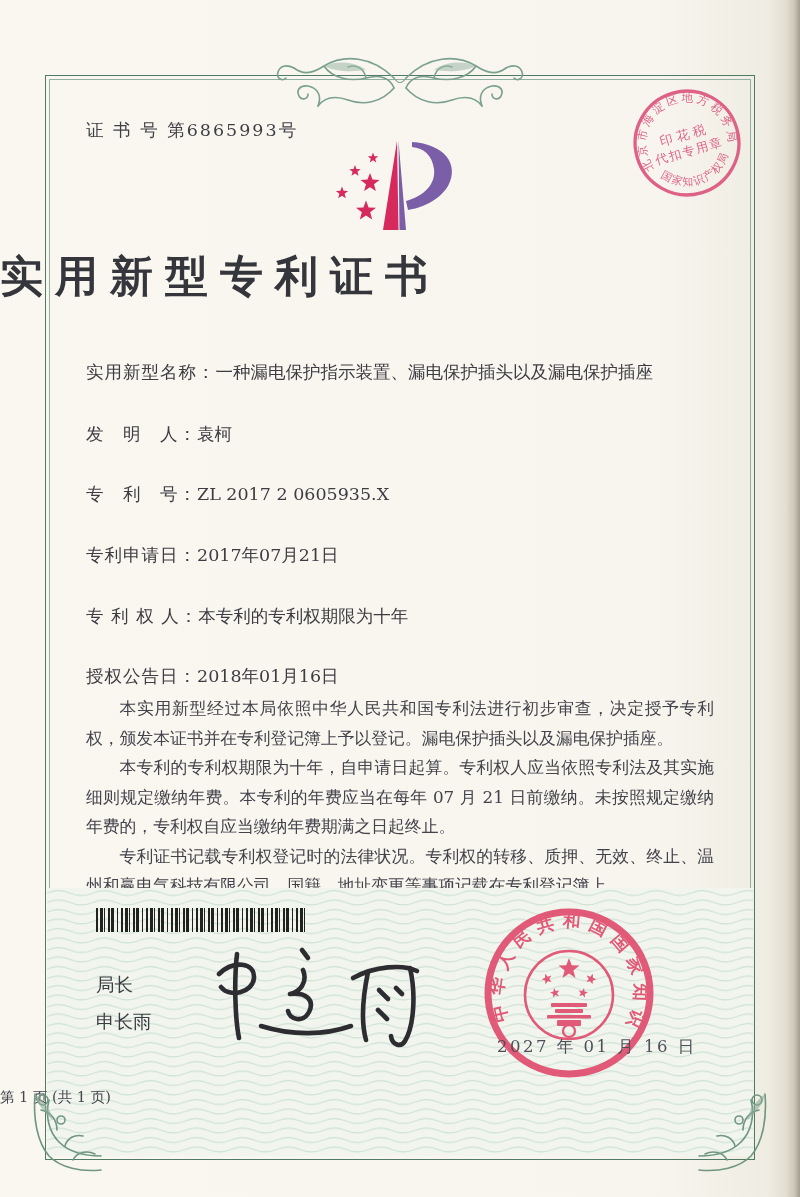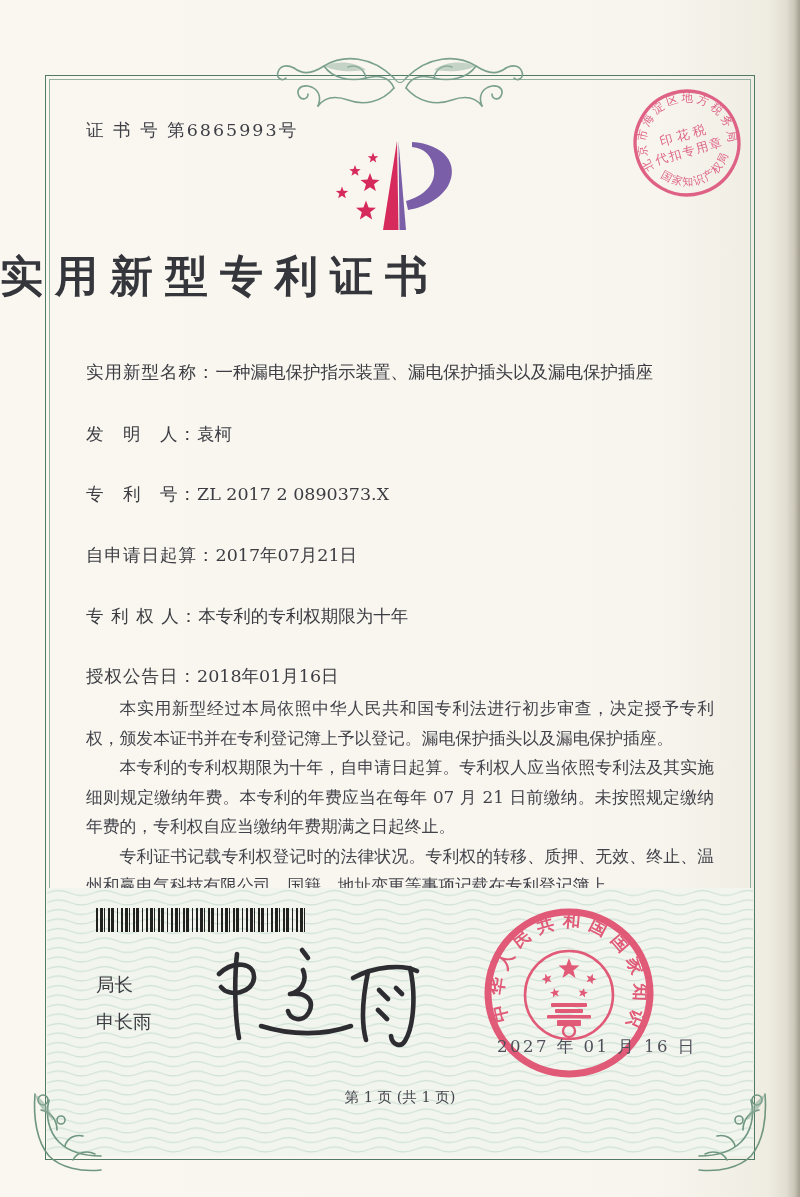--- a/index.html
+++ b/index.html
@@ -28,21 +28,21 @@
           #21211f 0 2px,transparent 2px 4px,
           #21211f 4px 7px,transparent 7px 8px,
           #21211f 8px 9px,transparent 9px 12px,
           #21211f 12px 14px,transparent 14px 15px,
           #21211f 15px 18px,transparent 18px 21px,
           #21211f 21px 22px,transparent 22px 25px);}
   .signer{position:absolute;left:96px;top:966px;font-size:18.5px;color:#3c3c42;line-height:37px;}
   .signature{position:absolute;left:205px;top:938px;width:230px;height:120px;}
   .office-seal{position:absolute;left:479px;top:903px;width:180px;height:180px;opacity:.93;}
   .seal-date{position:absolute;left:497px;top:1036px;font-size:16.5px;letter-spacing:2.5px;color:#4e4e58;}
-  .footer{position:absolute;left:0;top:1088px;width:100%;text-align:center;font-size:14.5px;color:#45454c;}
+  .footer{position:absolute;left:0;top:1088px;width:100%;text-align:left;font-size:14.5px;color:#45454c;}
   .ornament-top{position:absolute;left:272px;top:44px;width:256px;height:74px;}
   .corner{position:absolute;width:76px;height:86px;}
   .corner-bl{left:27px;top:1090px;}
   .corner-br{right:27px;top:1090px;transform:scaleX(-1);}
   .edge-shadow{position:absolute;right:0;top:0;width:14px;height:100%;
         background:linear-gradient(90deg,transparent,rgba(60,55,40,.18));}
 </style>
 </head>
 <body>
 
@@ -112,22 +112,22 @@
       <polygon points="70.5,3 78,92 71.5,92"></polygon>
       <path d="M84 4 C 116 6 132 26 120 48 C 110 64 92 70 80 72 L 78 63 C 96 58 108 46 106 31 C 104 17 96 10 84 9 Z"></path>
     </g>
   </svg>
 
   <div class="title">实用新型专利证书</div>
 
   <div class="fields">
     <div class="field-row" style="top:4px"><span class="field-label">实用新型名称：</span><span>一种漏电保护指示装置、漏电保护插头以及漏电保护插座</span></div>
     <div class="field-row" style="top:66px"><span class="field-label">发　明　人：</span><span>袁柯</span></div>
-    <div class="field-row" style="top:126px"><span class="field-label">专　利　号：</span><span>ZL 2017 2 0890373.X</span></div>
-    <div class="field-row" style="top:187px"><span class="field-label">自申请日起算：</span><span>2017年07月21日</span></div>
+    <div class="field-row" style="top:126px"><span class="field-label">专　利　号：</span><span>ZL 2017 2 0605935.X</span></div>
+    <div class="field-row" style="top:187px"><span class="field-label">专利申请日：</span><span>2017年07月21日</span></div>
     <div class="field-row" style="top:248px"><span class="field-label">专 利 权 人：</span><span>本专利的专利权期限为十年</span></div>
     <div class="field-row" style="top:308px"><span class="field-label">授权公告日：</span><span>2018年01月16日</span></div>
   </div>
 
   <div class="paragraphs">
     <p>本实用新型经过本局依照中华人民共和国专利法进行初步审查，决定授予专利权，颁发本证书并在专利登记簿上予以登记。漏电保护插头以及漏电保护插座。</p>
     <p>本专利的专利权期限为十年，自申请日起算。专利权人应当依照专利法及其实施细则规定缴纳年费。本专利的年费应当在每年 07 月 21 日前缴纳。未按照规定缴纳年费的，专利权自应当缴纳年费期满之日起终止。</p>
     <p>专利证书记载专利权登记时的法律状况。专利权的转移、质押、无效、终止、温州和赢电气科技有限公司、国籍、地址变更等事项记载在专利登记簿上。</p>
   </div>
 

